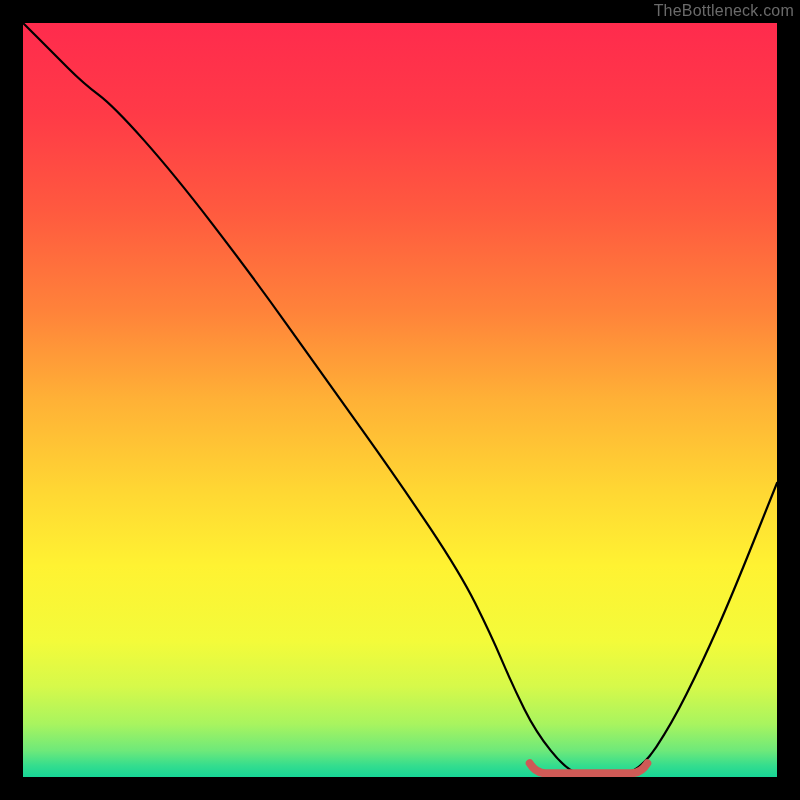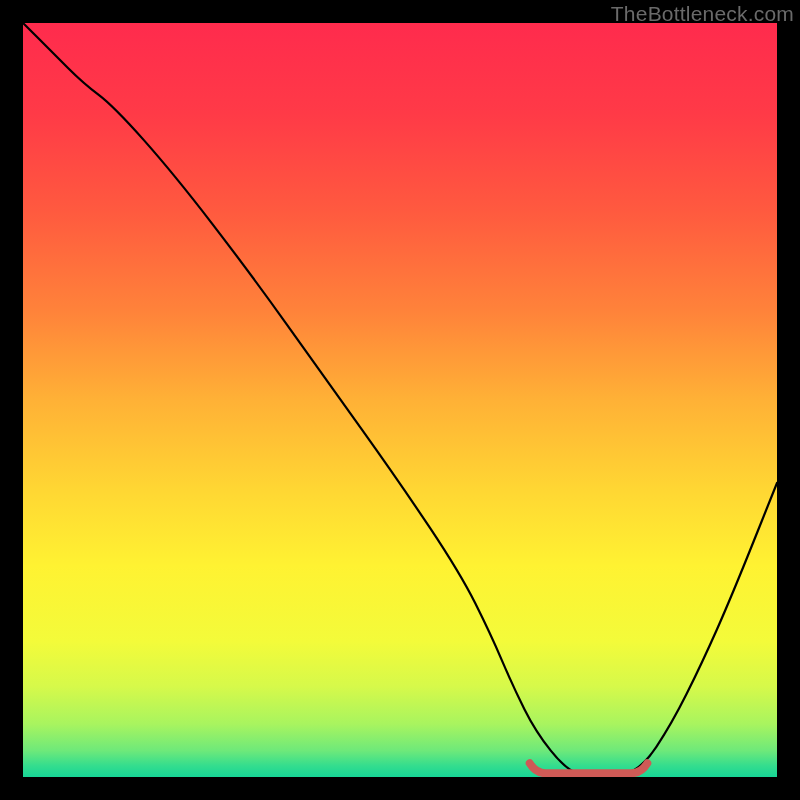--- a/index.html
+++ b/index.html
@@ -25,21 +25,21 @@
     left: 0;
     top: 0;
     width: 754px;
     height: 754px;
   }
   .watermark {
     position: absolute;
     top: 2px;
     right: 6px;
     color: #6a6a6a;
-    font-size: 21px;
+    font-size: 16px;
     font-weight: 500;
     letter-spacing: 0.2px;
     user-select: none;
   }
 </style>
 </head>
 <body>
 
 <div class="frame">
   <svg class="plot" viewBox="0 0 754 754" preserveAspectRatio="none">

